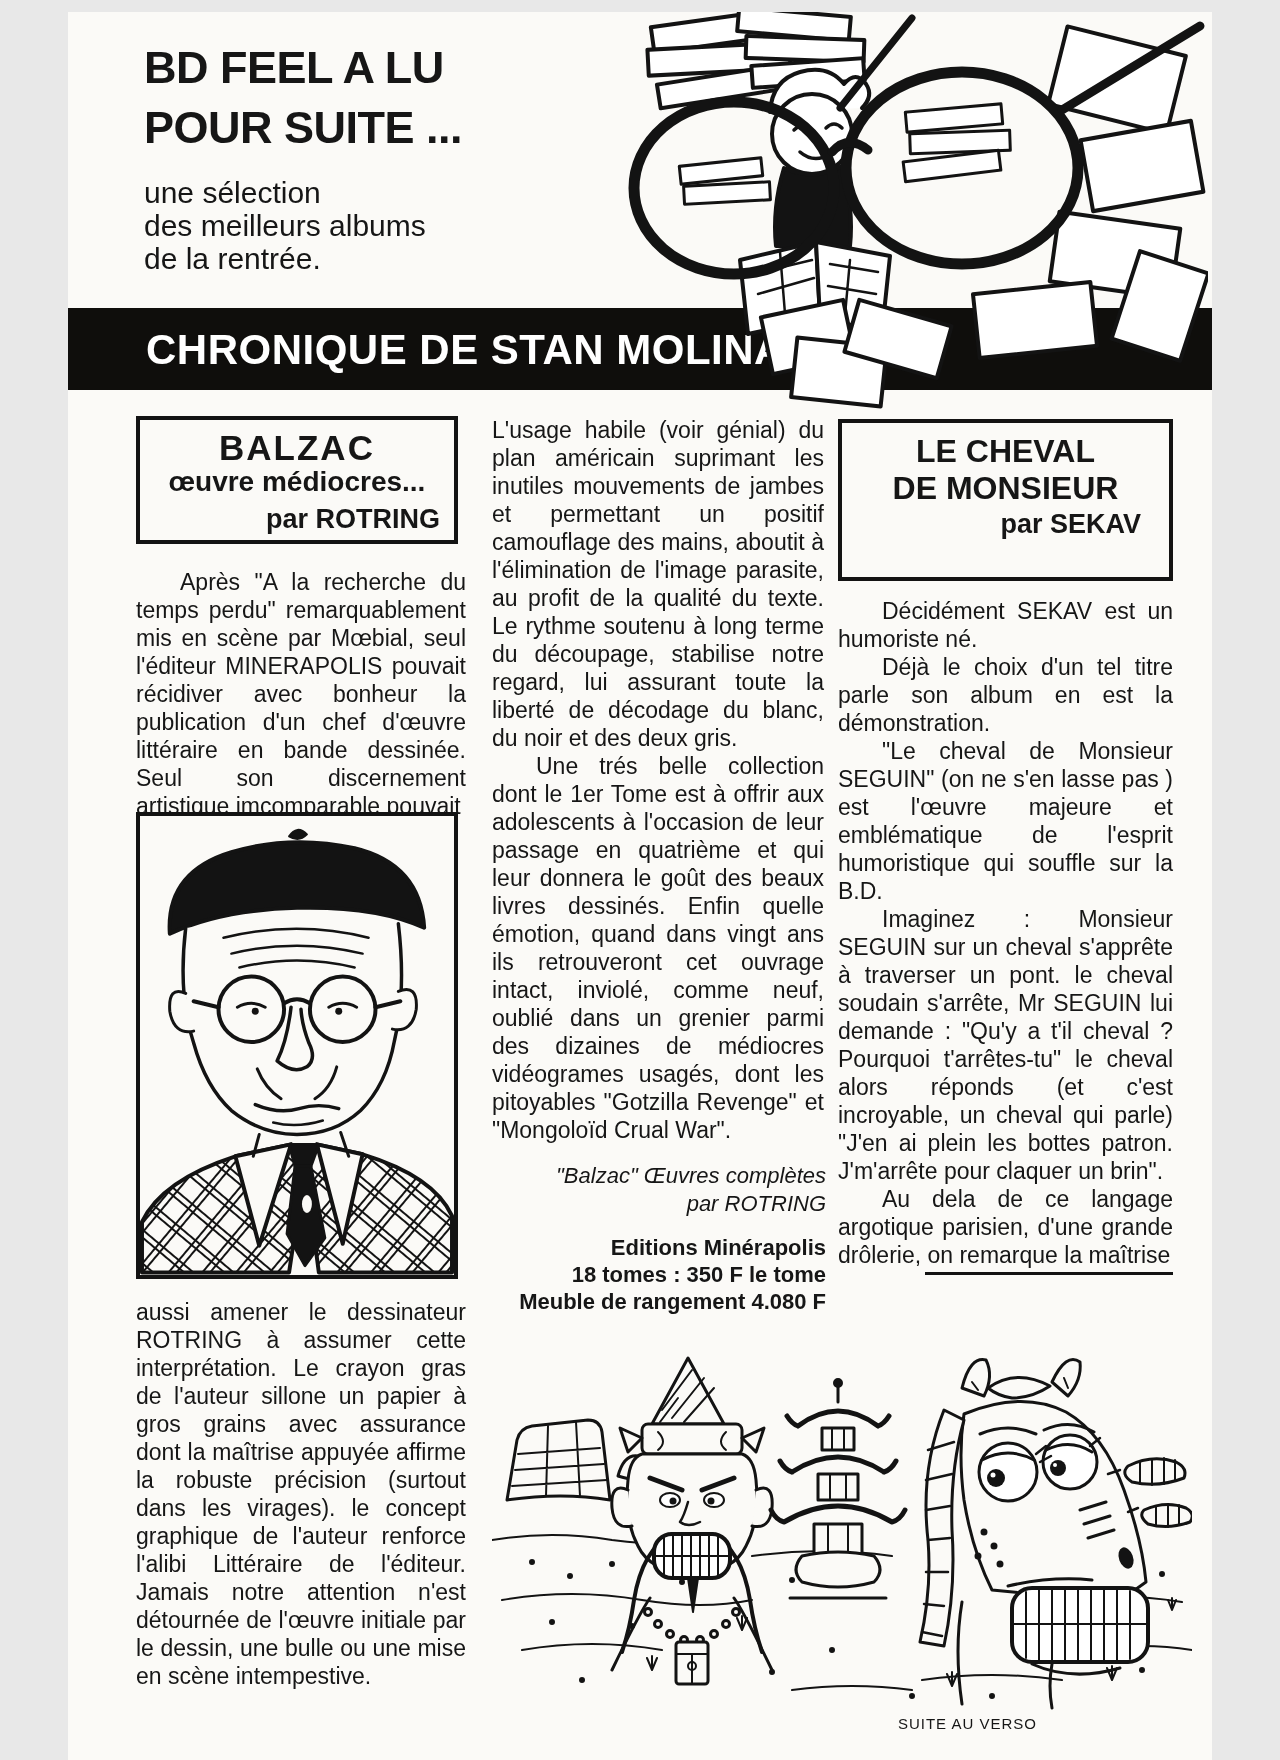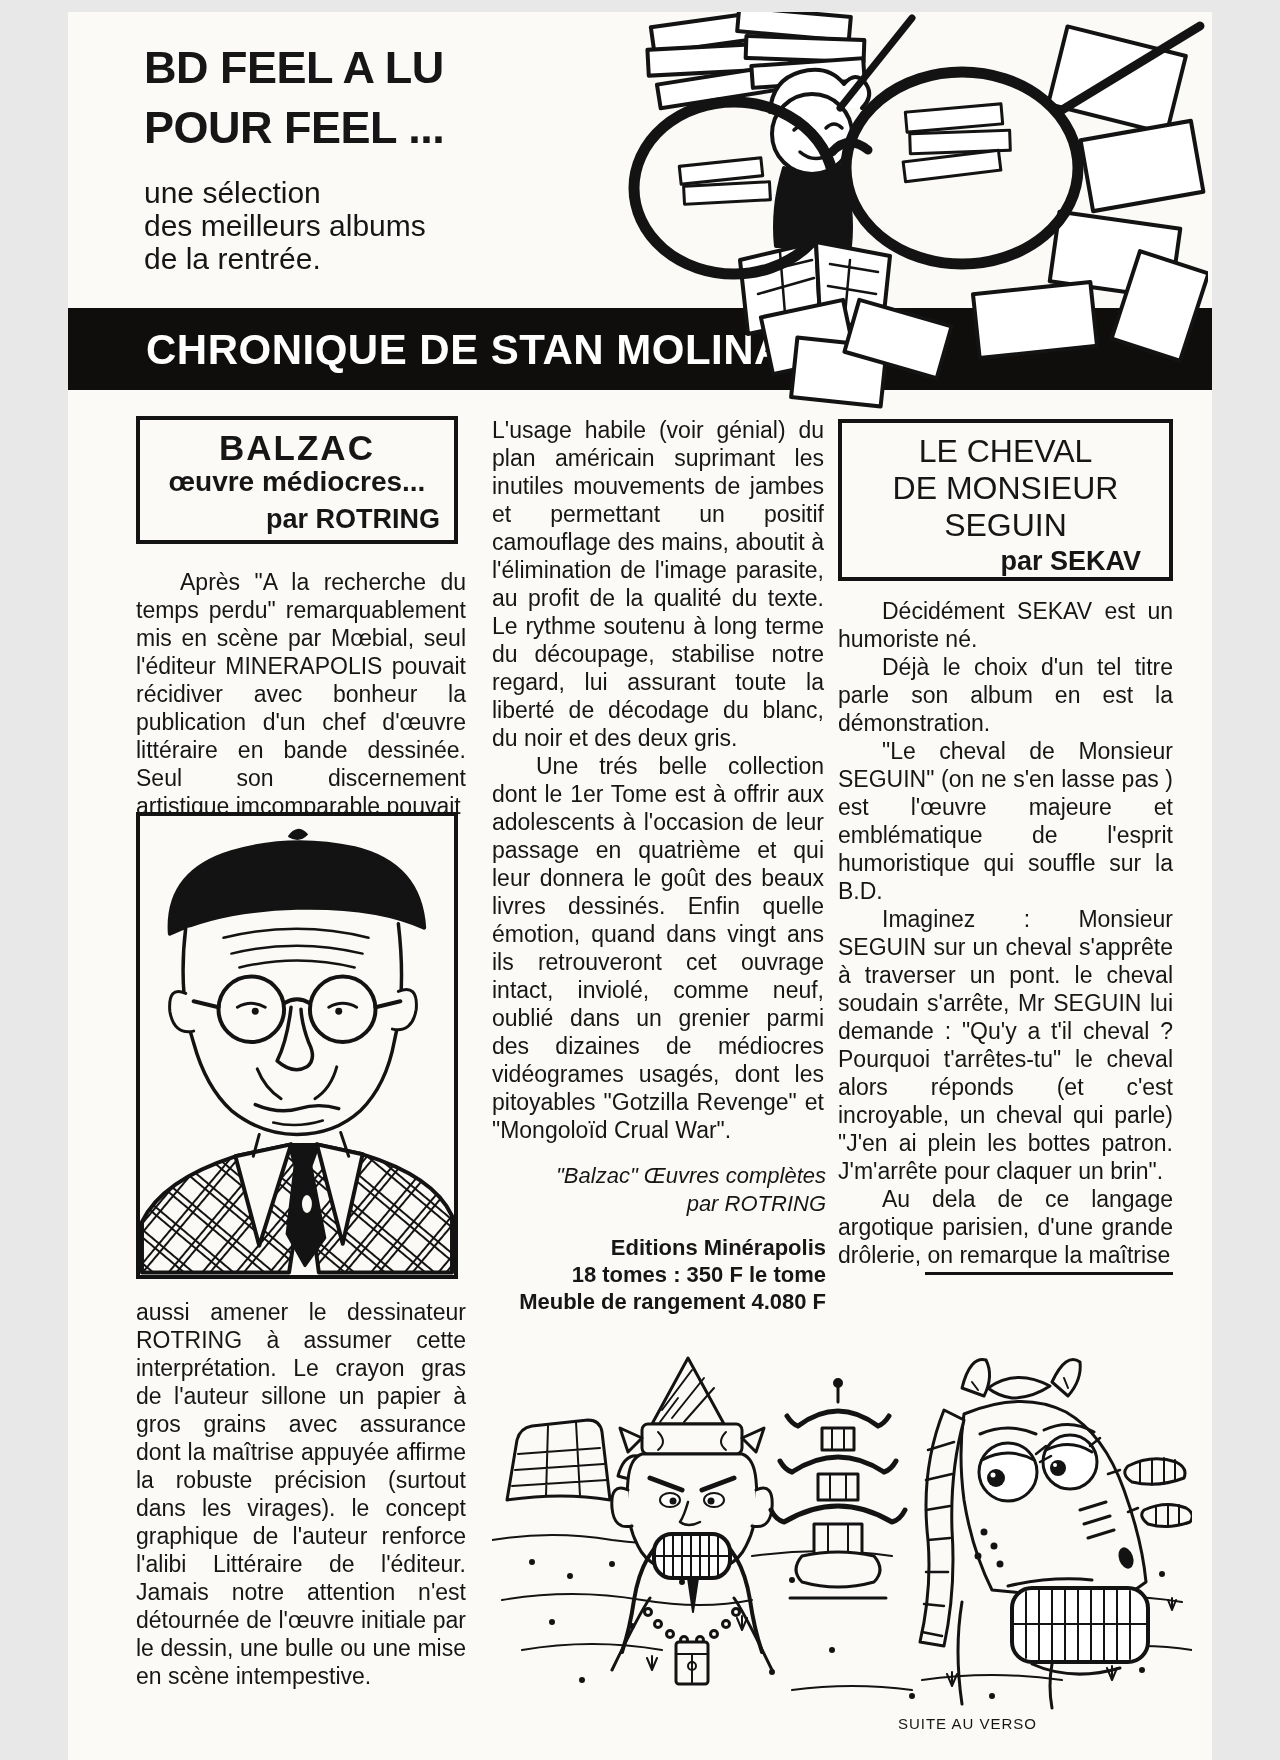--- a/index.html
+++ b/index.html
@@ -18,21 +18,21 @@
   .banner-text { position:absolute; left:78px; top:18px; color:#ffffff; font-weight:bold; font-size:42px; letter-spacing:0.5px; white-space:nowrap; }
   .art-header { left:520px; top:0; width:620px; height:410px; z-index:2; }
 
   
   .title-box { border:4px solid #131313; background:#fbfaf7; }
   .box-balzac { left:68px; top:404px; width:322px; height:128px; padding-top:8px; }
   .box-balzac .t1 { text-align:center; font-weight:bold; font-size:35px; letter-spacing:2px; }
   .box-balzac .t2 { text-align:center; font-weight:bold; font-size:28px; margin-top:-2px; }
   .box-balzac .t3 { text-align:right; font-weight:bold; font-size:27px; padding-right:14px; margin-top:6px; }
   .box-cheval { left:770px; top:407px; width:335px; height:162px; padding-top:10px; }
-  .box-cheval .t1 { text-align:center; font-weight:normal; font-size:32px; line-height:37px; }
+  .box-cheval .t1 { text-align:center; font-weight:bold; font-size:32px; line-height:37px; }
   .box-cheval .t3 { text-align:right; font-weight:bold; font-size:27px; padding-right:28px; margin-top:2px; }
 
   
   .body-col { font-size:23px; line-height:28px; text-align:justify; }
   .body-col p { text-align:justify; }
   .indent { text-indent:44px; }
   .col1-p1 { left:68px; top:556px; width:330px; }
   .col1-p2 { left:68px; top:1286px; width:330px; }
   .col2 { left:424px; top:404px; width:332px; }
   .col3 { left:770px; top:585px; width:335px; }
@@ -51,21 +51,21 @@
 
   .suite { right:175px; top:1703px; font-weight:normal; font-size:15px; letter-spacing:1px; }
 </style>
 </head>
 <body>
 
 <div class="page">
 
   <div class="abs masthead">
     <div>BD FEEL A LU</div>
-    <div>POUR FEEL ...</div>
+    <div>POUR SUITE ...</div>
   </div>
   <div class="abs masthead-sub">
     <div>une sélection</div>
     <div>des meilleurs albums</div>
     <div>de la rentrée.</div>
   </div>
 
   <div class="abs banner">
     <div class="banner-text">CHRONIQUE DE STAN MOLINARO</div>
   </div>
@@ -185,21 +185,20 @@
     <div class="it">par ROTRING</div>
     <div class="gap"></div>
     <div class="bd">Editions Minérapolis</div>
     <div class="bd">18 tomes : 350 F le tome</div>
     <div class="bd">Meuble de rangement 4.080 F</div>
   </div>
 
   <div class="abs title-box box-cheval">
     <div class="t1">LE CHEVAL</div>
     <div class="t1">DE MONSIEUR</div>
-    <div class="t1">SEGUIN</div>
     <div class="t3">par SEKAV</div>
   </div>
 
   <div class="abs body-col col3">
     <p class="indent">Décidément SEKAV est un humoriste né.</p>
     <p class="indent">Déjà le choix d'un tel titre parle son album en est la démonstration.</p>
     <p class="indent">"Le cheval de Monsieur SEGUIN" (on ne s'en lasse pas ) est l'œuvre majeure et emblématique de l'esprit humoristique qui souffle sur la B.D.</p>
     <p class="indent">Imaginez : Monsieur SEGUIN sur un cheval s'apprête à traverser un pont. le cheval soudain s'arrête, Mr SEGUIN lui demande : "Qu'y a t'il cheval ? Pourquoi t'arrêtes-tu" le cheval alors réponds (et c'est incroyable, un cheval qui parle) "J'en ai plein les bottes patron. J'm'arrête pour claquer un brin".</p>
     <p class="indent">Au dela de ce langage argotique parisien, d'une grande drôlerie, on remarque la maîtrise</p>
     <div class="maitrise-rule"></div>

